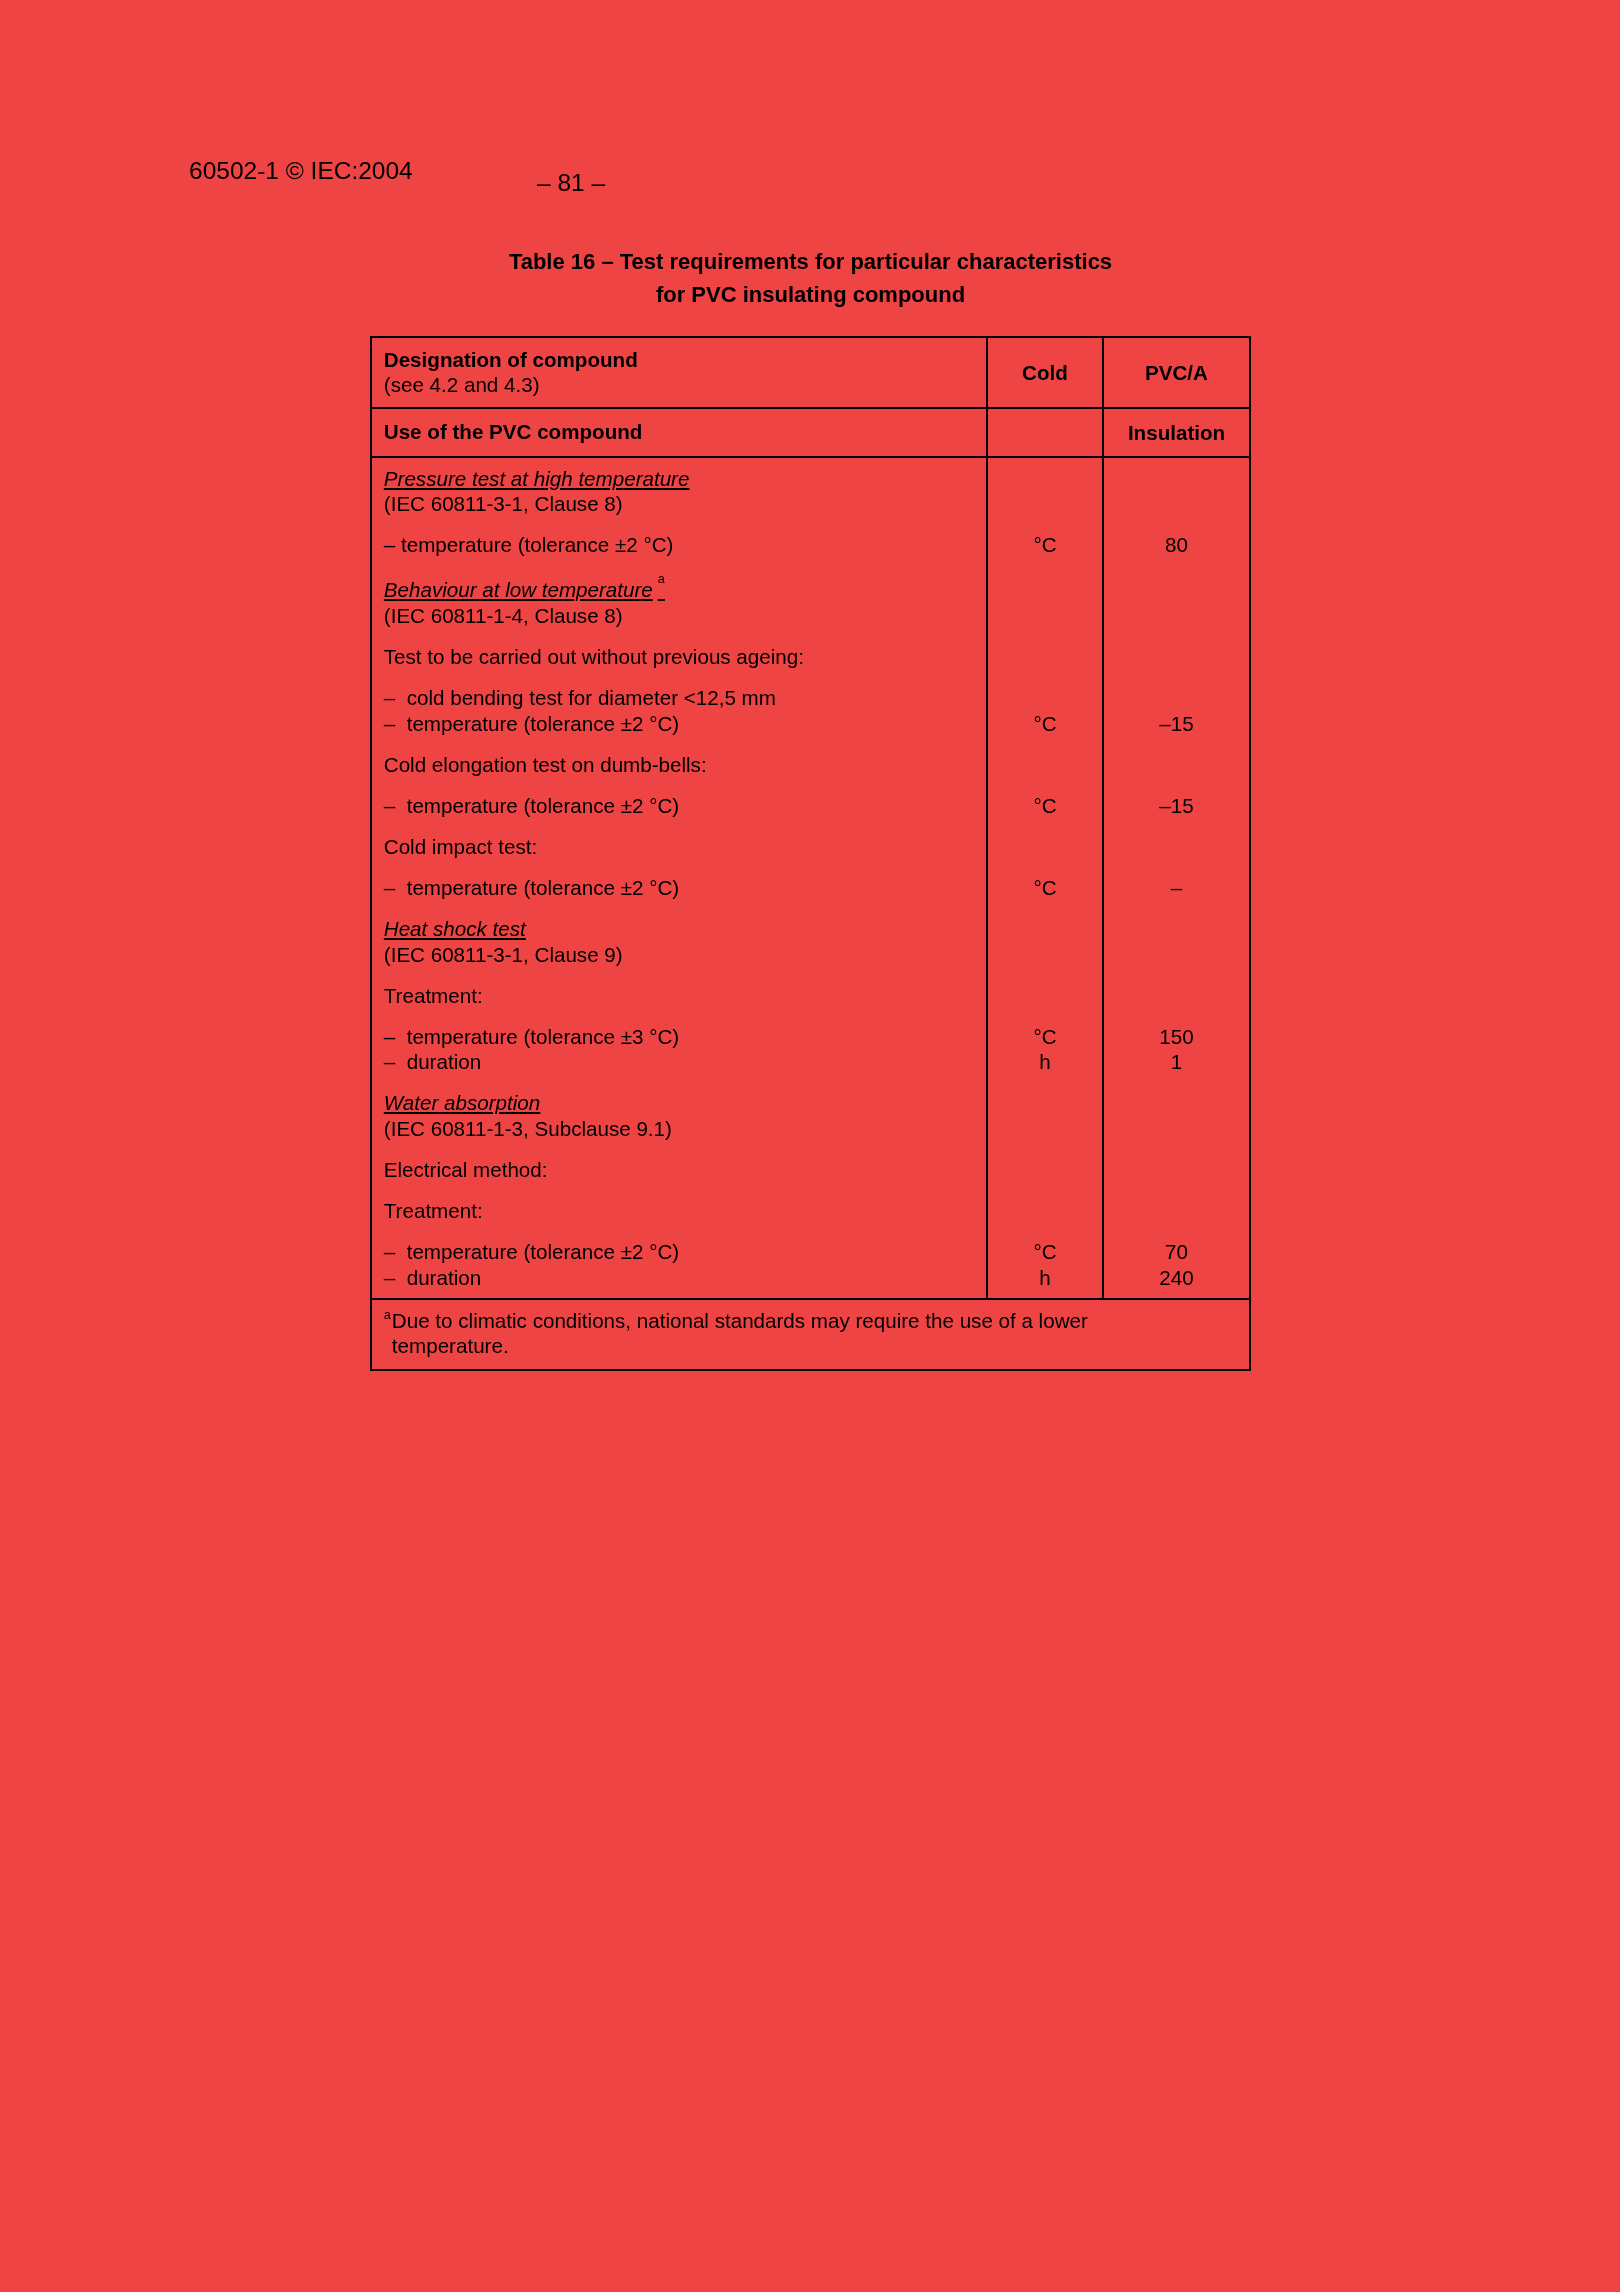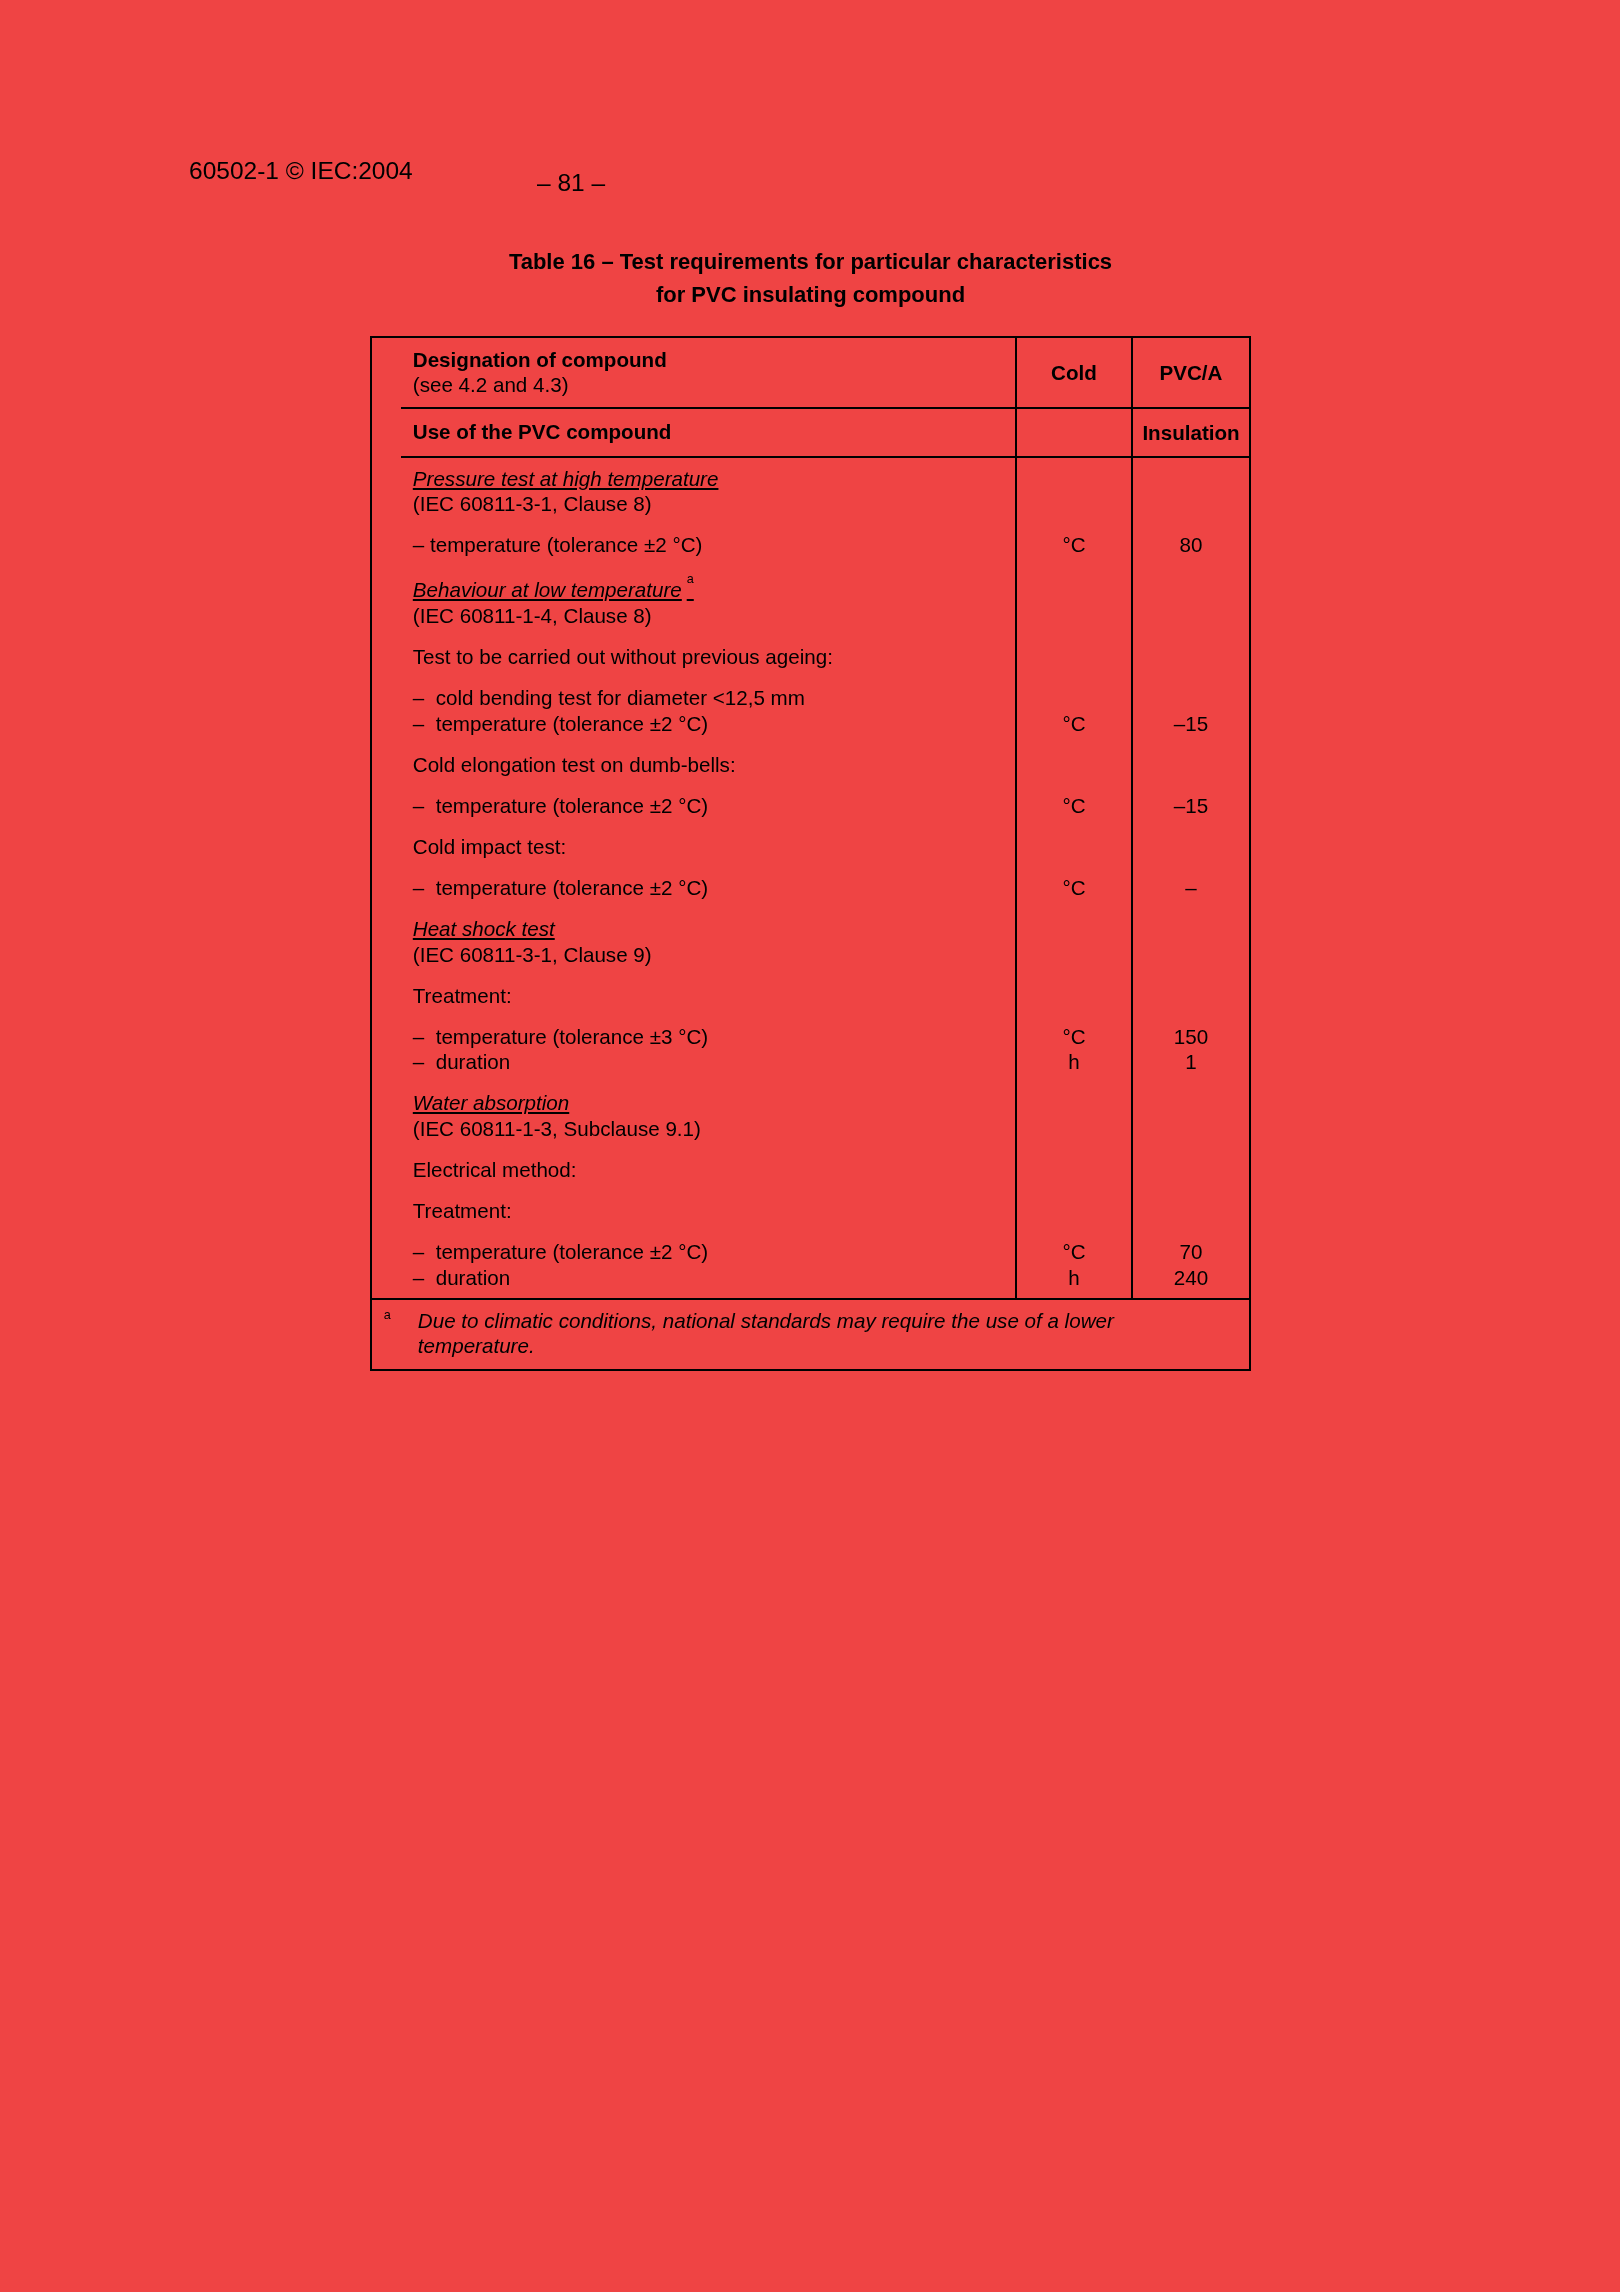--- a/index.html
+++ b/index.html
@@ -21,42 +21,42 @@
   .tbl-title {
     position:absolute; top:245px; left:370px; width:881px;
     text-align:center; font-weight:bold; font-size:22px; line-height:33px;
   }
 
   
   .tbl {
     position:absolute; top:336px; left:370px; width:881px;
     border:2.9px solid #000; font-size:20.6px;
   }
-  .grid { display:grid; grid-template-columns:614px 118px 1fr;margin-left:29px; }
+  .grid { display:grid; grid-template-columns:614px 118px 1fr; }
   .mid { border-left:2.9px solid #000; border-right:2.9px solid #000; }
 
   
   .hrow1 { height:71px; border-bottom:2.9px solid #000; }
   .hrow2 { height:49px; border-bottom:2.9px solid #000; }
   .hcell-desc { display:flex; flex-direction:column; justify-content:center; padding-left:11.8px; line-height:24.5px; }
   .hcell-desc .b { font-weight:bold; }
   .hcell-c { display:flex; align-items:center; justify-content:center; font-weight:bold; text-align:center; }
 
   
   .brow .bcell { padding-top:7.8px; padding-bottom:7.8px; }
   .bcell.desc { padding-left:11.8px; padding-right:9.8px; }
   .bcell.unit, .bcell.val { text-align:center; }
   .ln { line-height:25.5px; min-height:25.5px; white-space:pre-wrap; }
   .it { font-style:italic;text-decoration:underline; }
   .supref { font-size:12.7px; position:relative; top:-6.9px; margin-left:4.9px; font-style:normal; }
 
   
   .fnote { border-top:2.9px solid #000; padding:7.8px 13.7px 10.8px 11.8px; display:flex; align-items:flex-start; }
   .fnote .marker { font-size:12.7px; line-height:17.6px; position:relative; top:-1px; flex:0 0 auto; }
-  .fnote .txt { margin-left:27px; line-height:25.5px; max-width:784px;font-style:italic; }
+  .fnote .txt { margin-left:1px; line-height:25.5px; max-width:784px; }
 </style>
 </head>
 <body>
 
 <div class="page">
 
   <div class="doc-header">
     <span class="std-ref">60502-1 © IEC:2004</span>
     <span class="page-num">– 81 –</span>
   </div>

